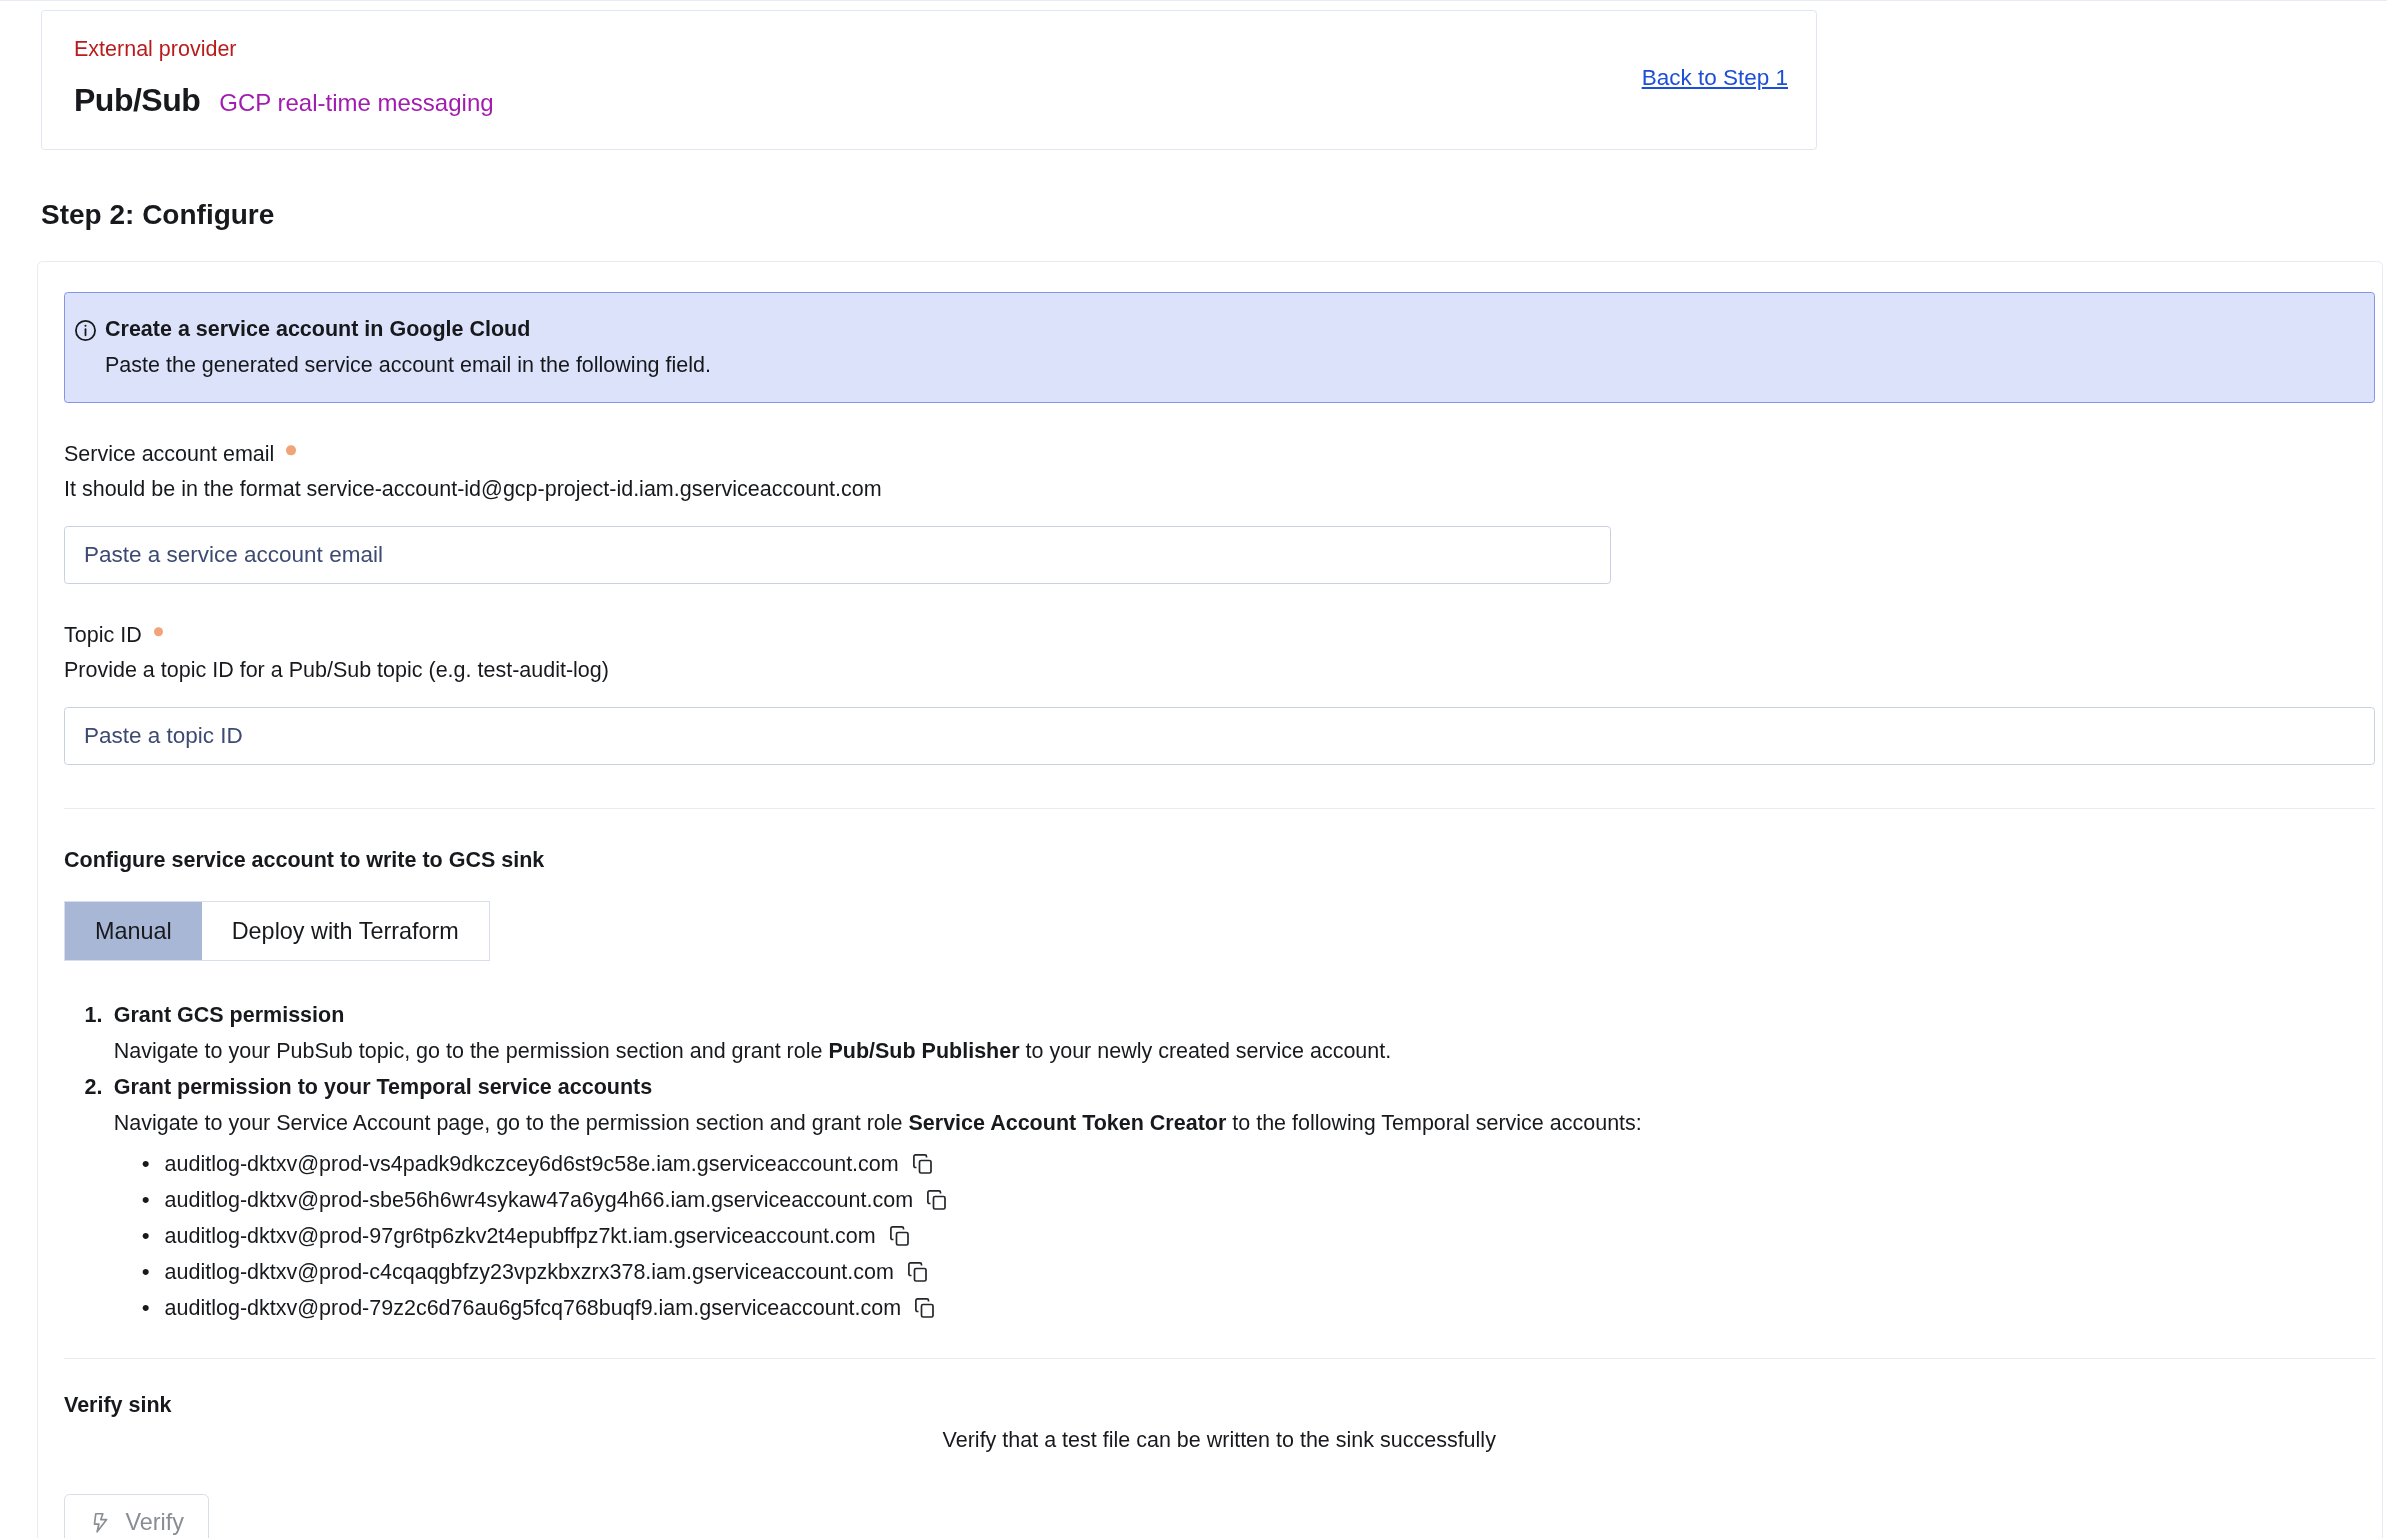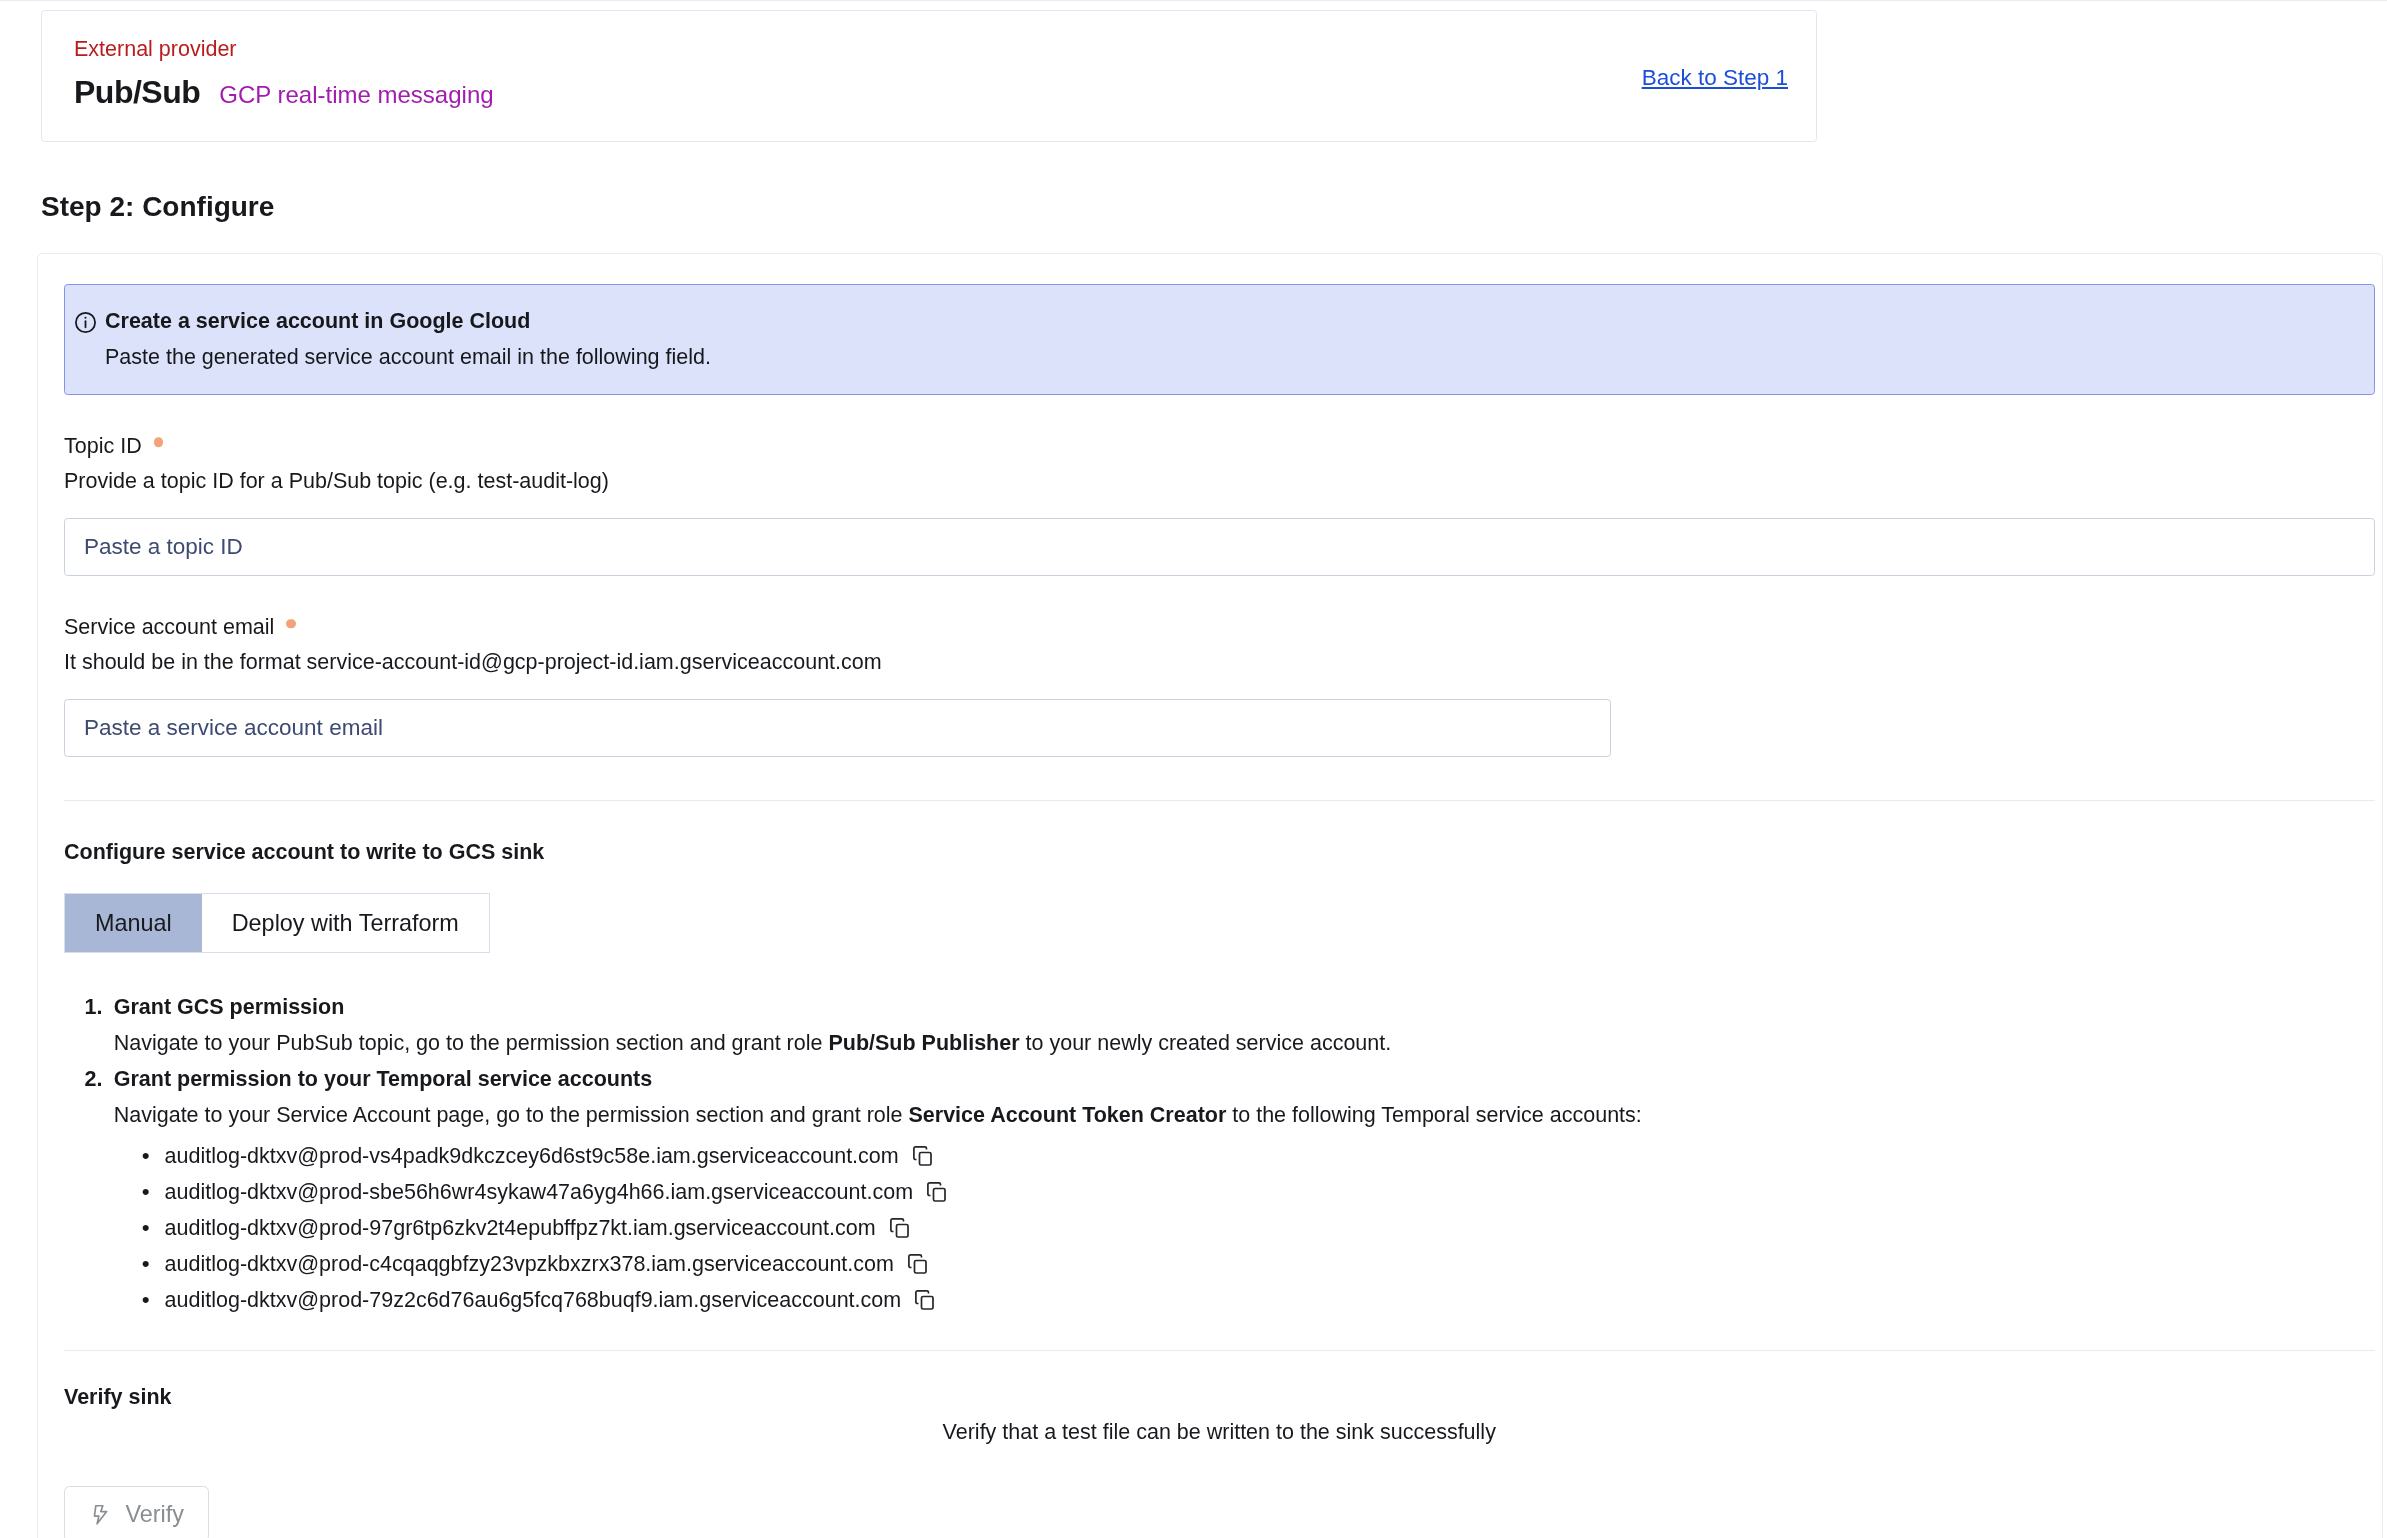--- a/index.html
+++ b/index.html
@@ -18,21 +18,21 @@
   .provider-card {
     position: relative;
     margin: 9.4px 0 0 41px;
     width: 1776px;
     border: 1.9px solid #e1e7f2;
     border-radius: 3.7px;
     background: #fff;
     padding: 26px 32px 30px 32px;
   }
   .provider-label { font-size: 21.5px; color: #b91c1c; }
-  .provider-row { display: flex; align-items: baseline; gap: 19px; margin-top: 12px; }
+  .provider-row { display: flex; align-items: baseline; gap: 19px; margin-top: 20px; }
   .provider-name { font-size: 32px; font-weight: 700; letter-spacing: -0.5px; }
   .provider-desc { font-size: 24px; color: #a21caf; }
   .back-link {
     position: absolute;
     right: 28px; top: 54px;
     font-size: 22.5px; font-weight: 500;
     color: #1d4ed8;
     text-decoration: underline;
     cursor: pointer;
     white-space: nowrap;
@@ -188,35 +188,35 @@
     </span>
     <div>
       <div class="banner-title">Create a service account in Google Cloud</div>
       <div class="banner-body">Paste the generated service account email in the following field.</div>
     </div>
   </div>
 
   
   <div class="field">
     <div class="label-row">
+      <span class="field-label">Service account email</span>
+      <span class="required-dot"></span>
+    </div>
+    <div class="field-helper">It should be in the format service-account-id@gcp-project-id.iam.gserviceaccount.com</div>
+    <input type="text" class="text-input input-narrow" placeholder="Paste a service account email" style="">
+  </div>
+
+  
+  <div class="field">
+    <div class="label-row">
       <span class="field-label">Topic ID</span>
       <span class="required-dot"></span>
     </div>
     <div class="field-helper">Provide a topic ID for a Pub/Sub topic (e.g. test-audit-log)</div>
     <input type="text" class="text-input input-wide" placeholder="Paste a topic ID" style="">
-  </div>
-
-  
-  <div class="field">
-    <div class="label-row">
-      <span class="field-label">Service account email</span>
-      <span class="required-dot"></span>
-    </div>
-    <div class="field-helper">It should be in the format service-account-id@gcp-project-id.iam.gserviceaccount.com</div>
-    <input type="text" class="text-input input-narrow" placeholder="Paste a service account email" style="">
   </div>
 
   <hr class="divider">
 
   
   <div class="section-title">Configure service account to write to GCS sink</div>
 
   <div class="tabs">
     <div class="tab active">Manual</div>
     <div class="tab">Deploy with Terraform</div>

